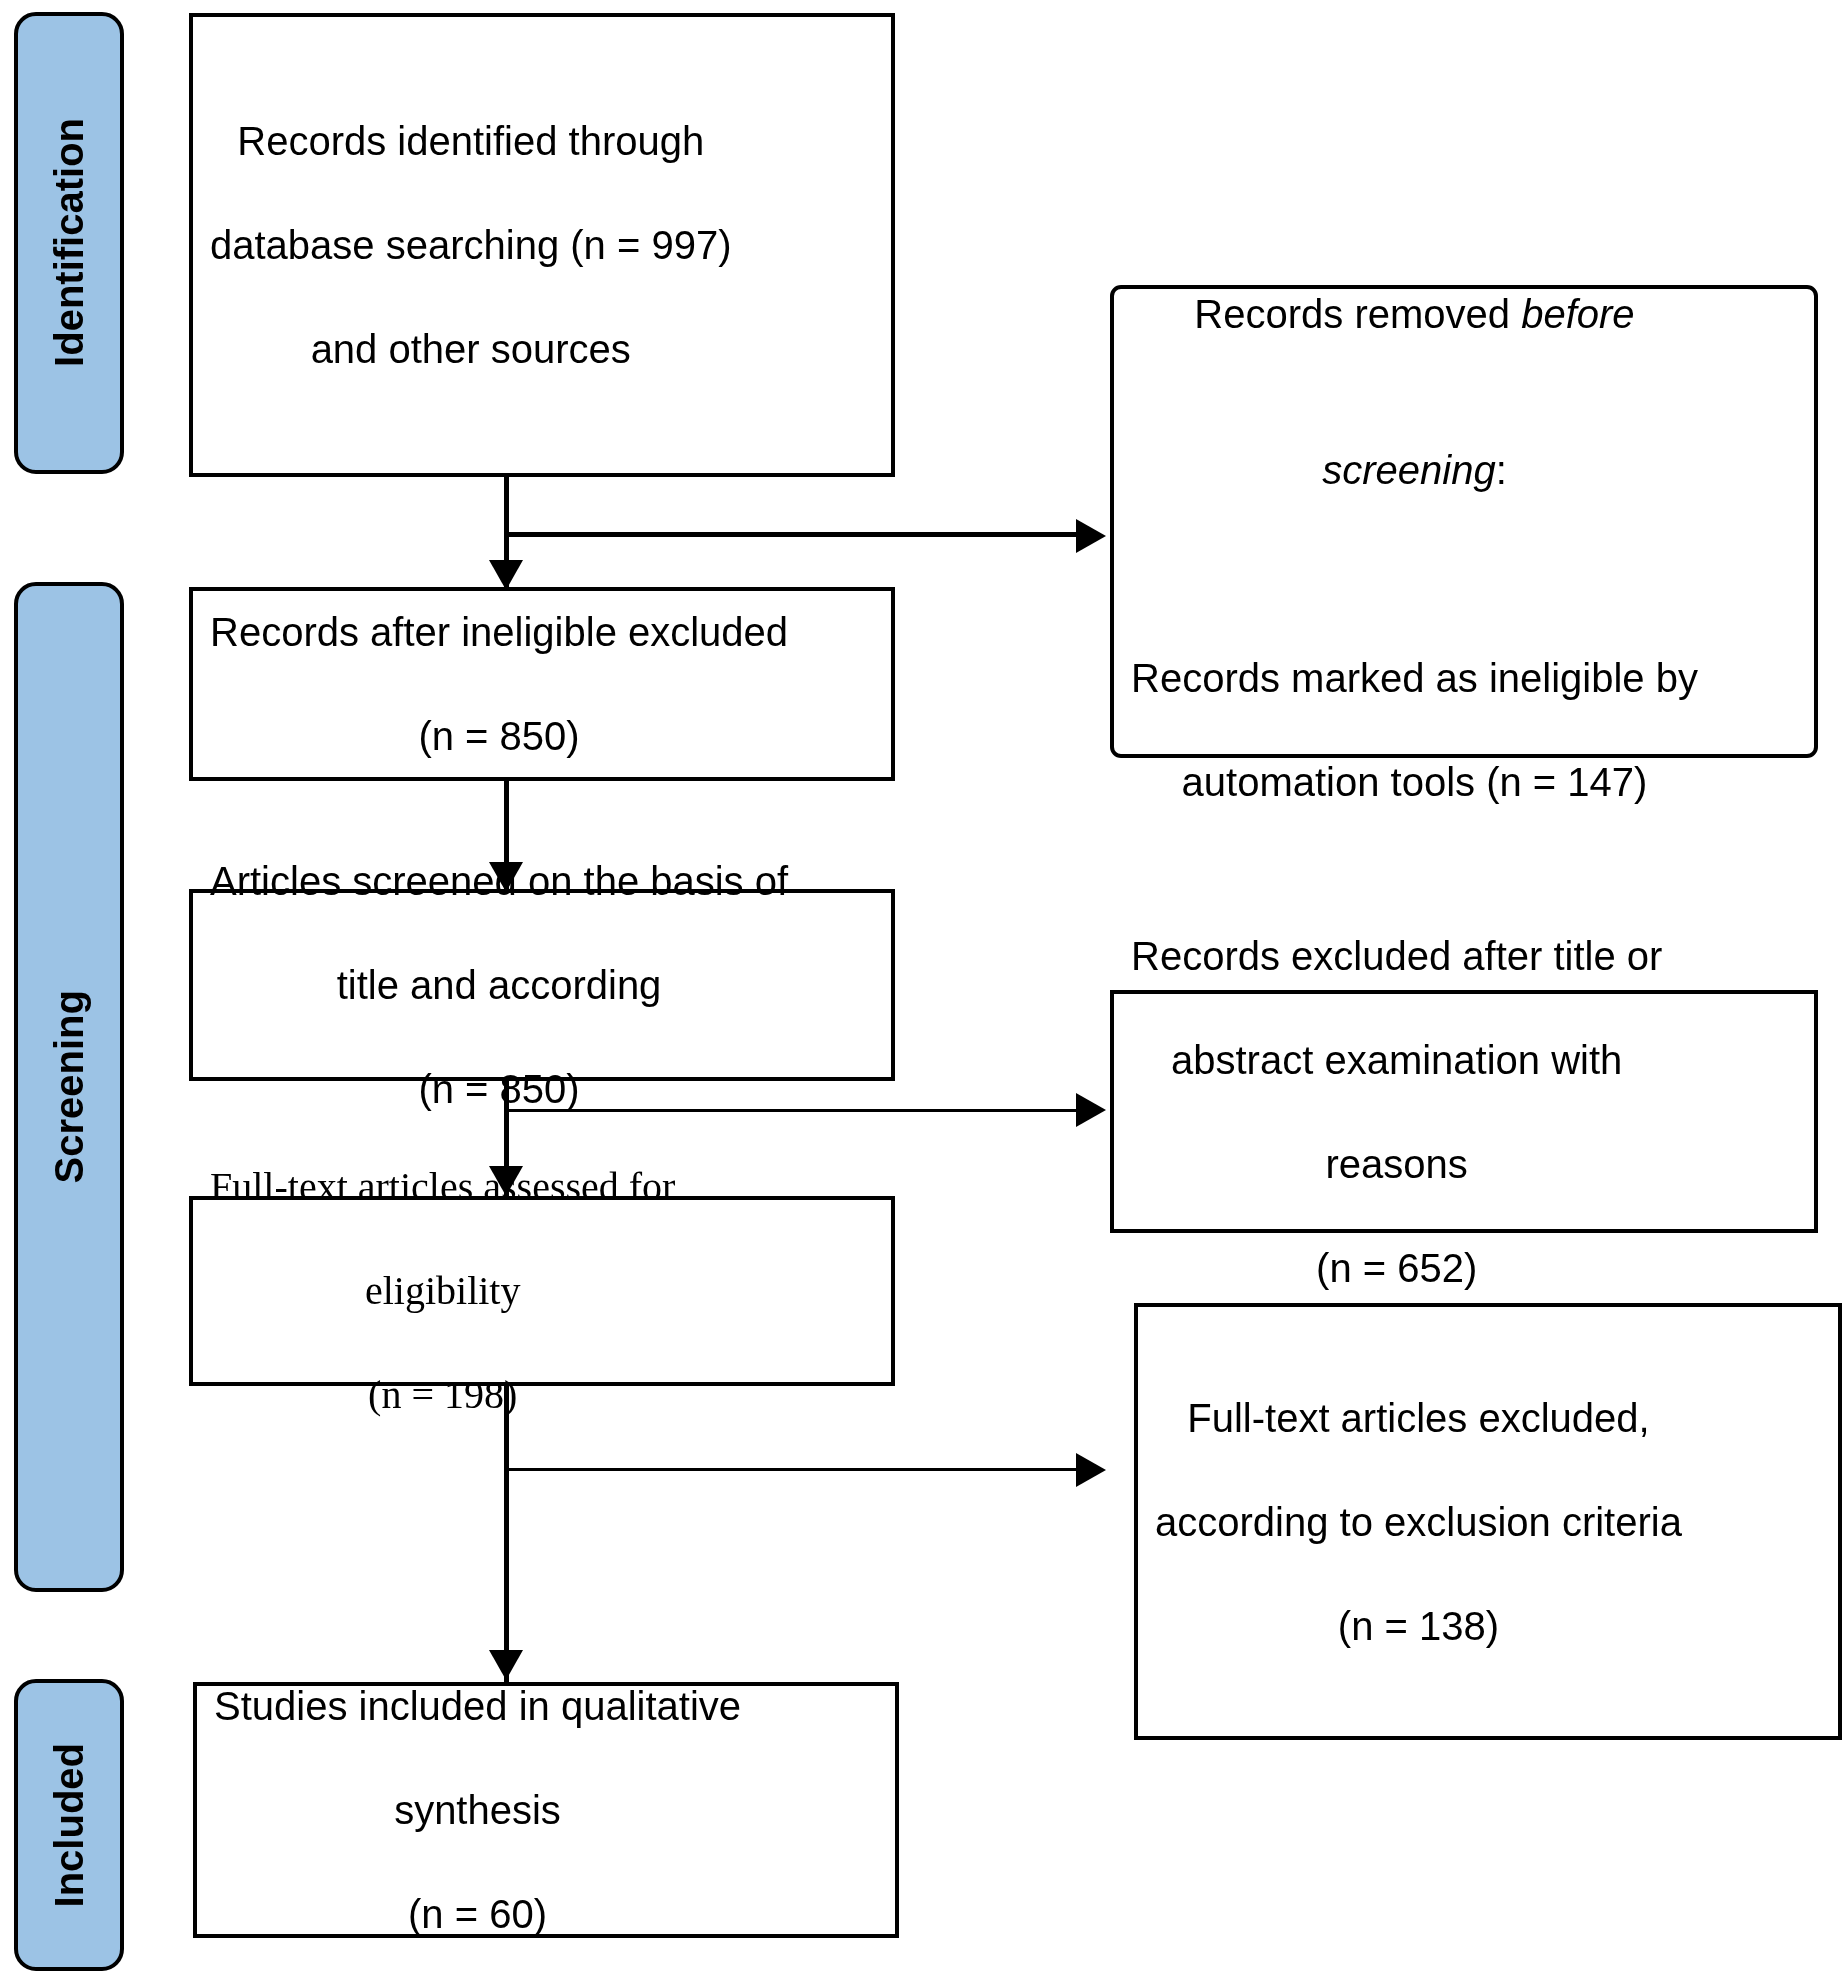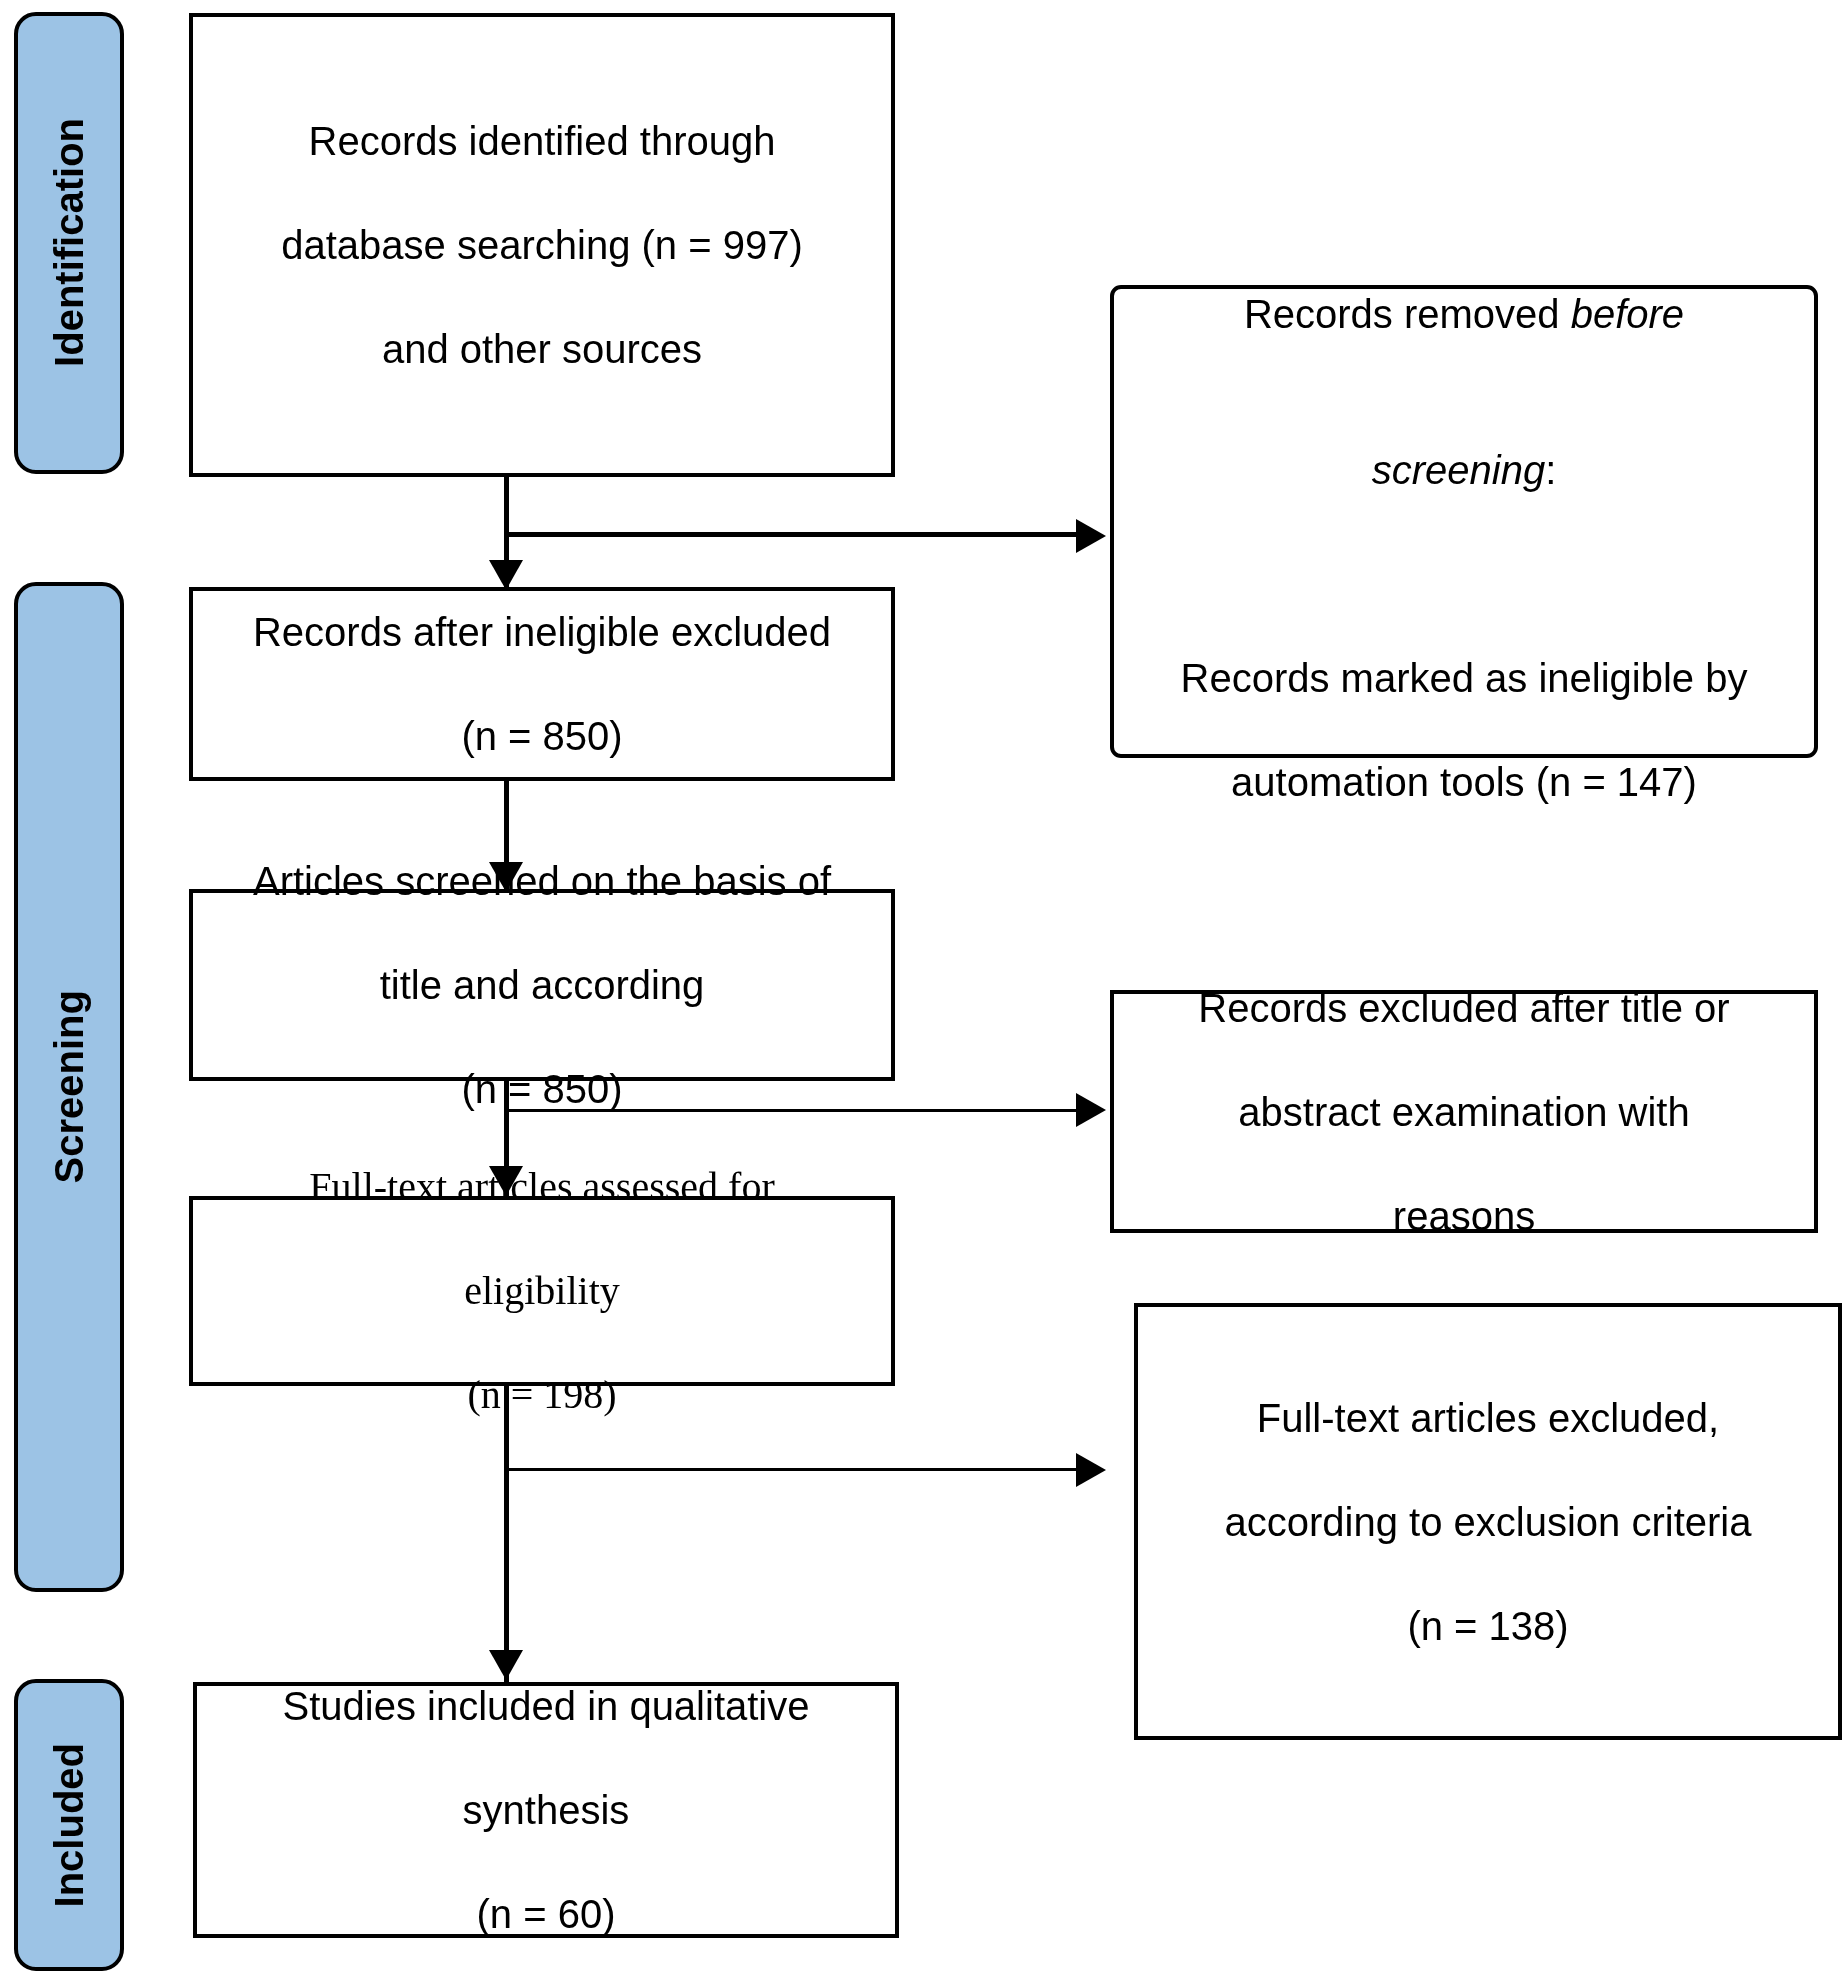--- a/index.html
+++ b/index.html
@@ -37,21 +37,21 @@
   }
 
   
   .box{
     position:absolute;
     background:#ffffff;
     border:4.6px solid #000000;
     box-sizing:border-box;
     display:flex;
     align-items:center;
-    justify-content:center;
+    justify-content:flex-start;
     padding:0 17px;
   }
   .box .box-text{
     text-align:center;
     font-size:40px;
     line-height:1.30;
     color:#000000;
     white-space:pre-line;
   }
 
@@ -172,20 +172,21 @@
       <div>Records marked as ineligible by</div>
       <div>automation tools (n = 147)</div>
     </div>
   </div>
 
   <div class="box" style="left:1110px; top:990px; width:708px; height:243px;">
     <div class="box-text">
       <div>Records excluded after title or</div>
       <div>abstract examination with</div>
       <div>reasons</div>
+      <div>(n = 652)</div>
     </div>
   </div>
 
   <div class="box" style="left:1110px; top:1303px; width:708px; height:437px;margin-left:24px;">
     <div class="box-text">
       <div>Full-text articles excluded,</div>
       <div>according to exclusion criteria</div>
       <div>(n = 138)</div>
     </div>
   </div>

